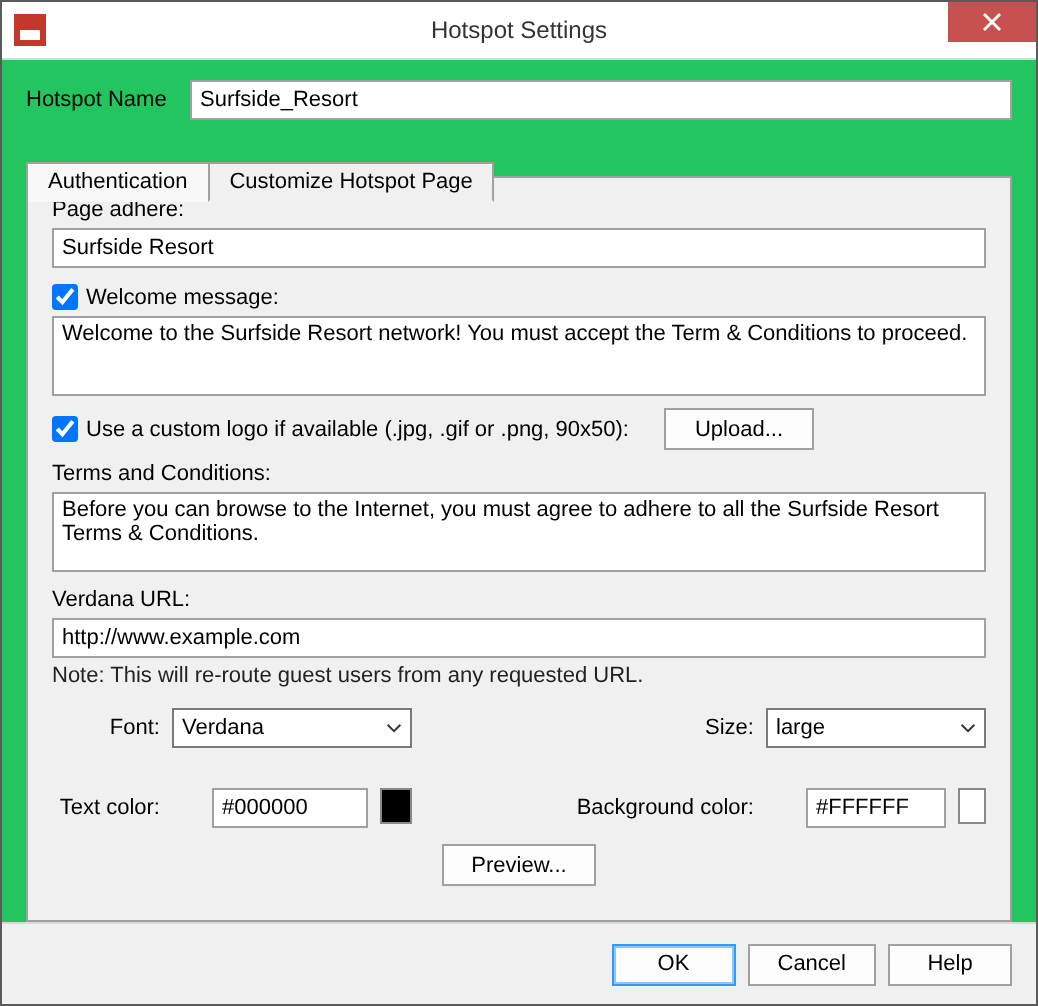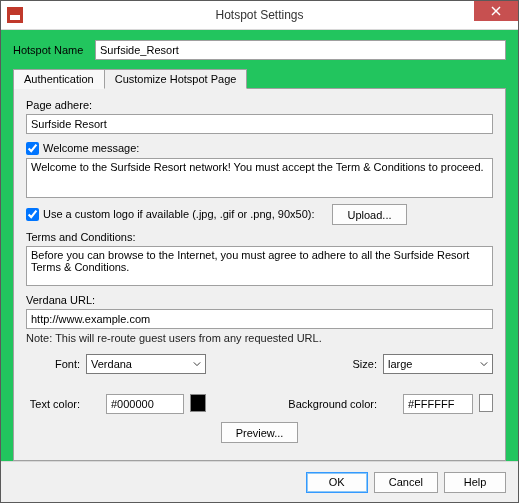--- a/index.html
+++ b/index.html
@@ -81,41 +81,41 @@
     position: relative;
     z-index: 2;
   }
   .tab {
     border: 1px solid #a0a0a0;
     border-bottom: none;
     padding: 3px 10px;
     background: #f0f0f0;
     margin-right: -1px;
     position: relative;
-    top: 1px;
+    top: 13px;
   }
   .tab.active {
     background: #f0f0f0;
     border-bottom: 1px solid #f0f0f0;
     z-index: 3;
   }
   .tab.inactive {
     background: #f8f8f8;
   }
   .tab-panel {
     border: 1px solid #a0a0a0;
     flex: 1;
     padding: 10px 12px 8px 12px;
     display: flex; flex-direction: column;
     background: #f0f0f0;
   }
   .field-lbl { margin-bottom: 3px; }
   .full { width: 100%; }
   .checkbox {
-    display: flex; gap: 4px;
+    display: flex; align-items: center; gap: 4px;
     margin-bottom: 3px;
   }
   input[type=checkbox] {
     width: 13px; height: 13px;
     margin: 0;
   }
   .btn {
     border: 1px solid #a0a0a0;
     background: #fdfdfd;
     padding: 2px 14px;

